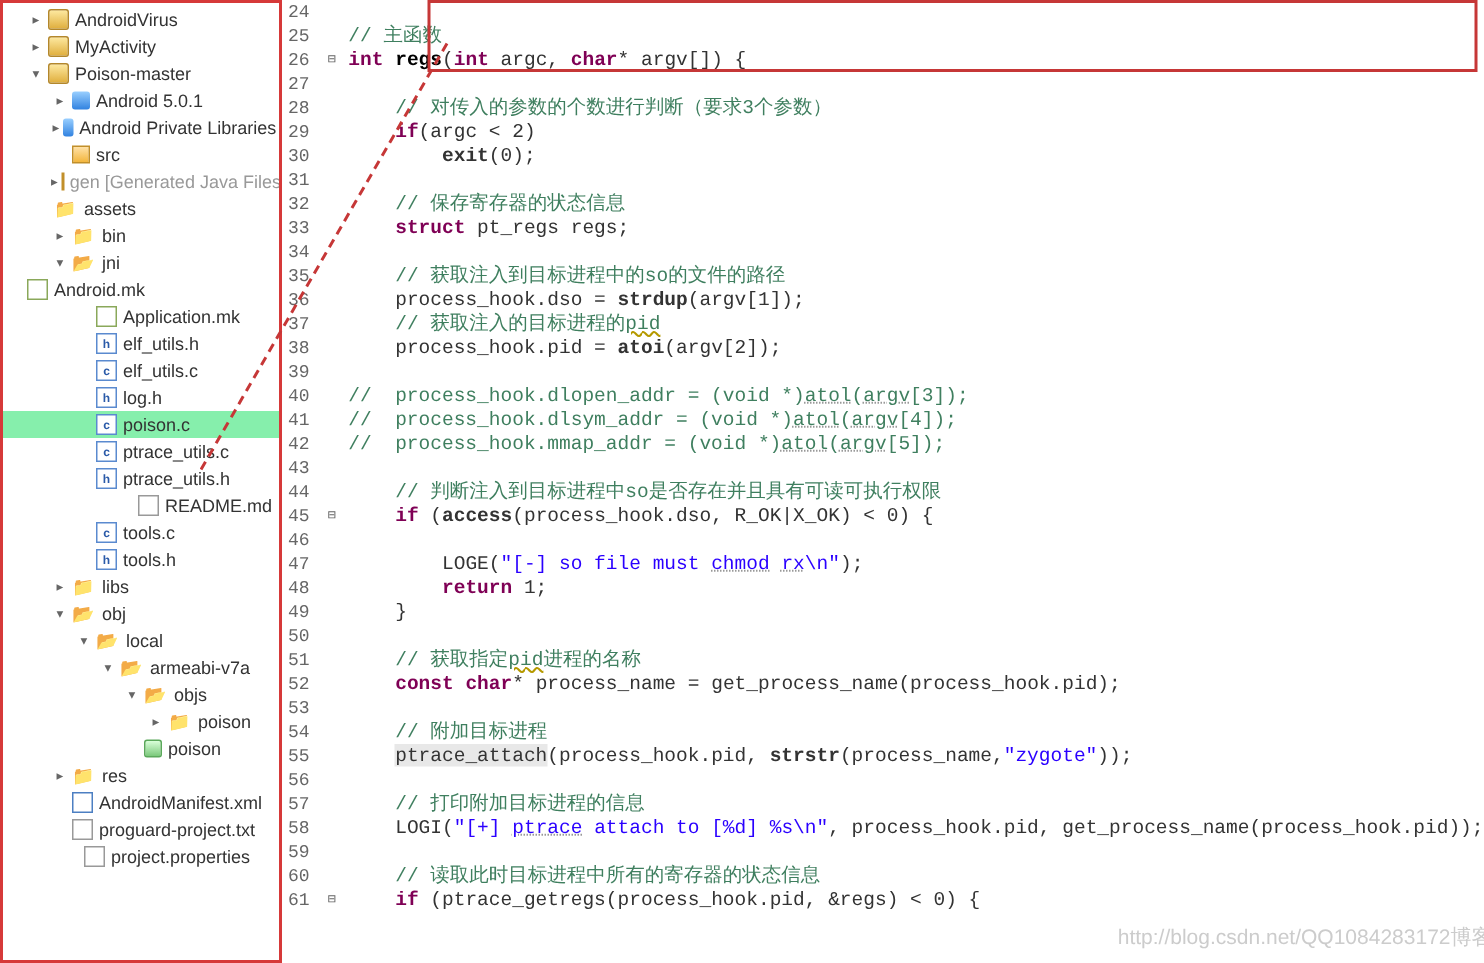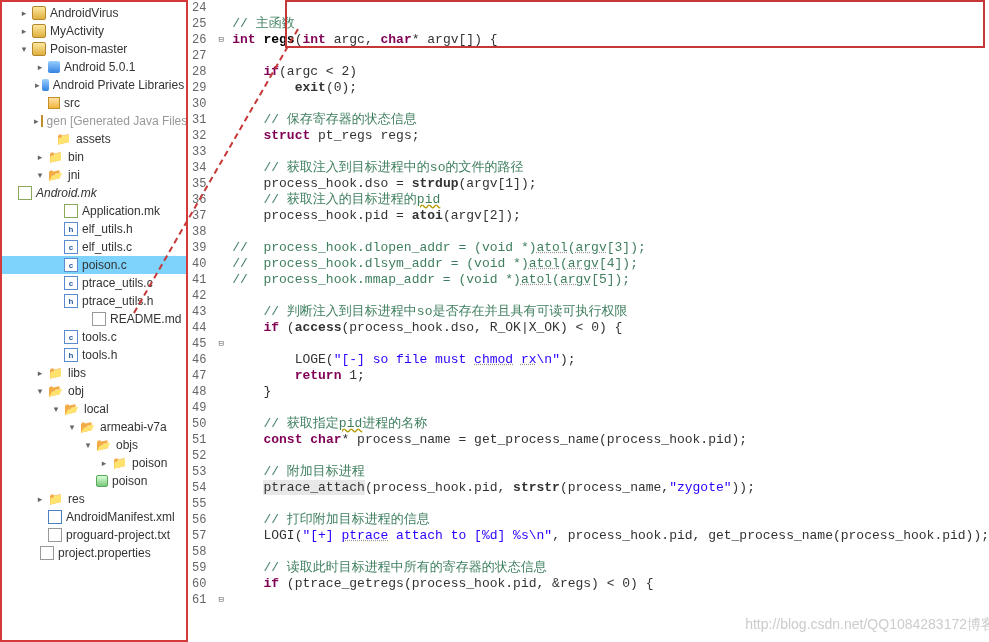--- a/index.html
+++ b/index.html
@@ -23,21 +23,21 @@
       background: #fff;
     }
     .tree-item {
       display: flex;
       align-items: center;
       height: 18px;
       padding: 0 2px;
       white-space: nowrap;
       cursor: default;
     }
-    .tree-item.selected { background: #7dd3fc; }
+    .tree-item.selected { background: #86efac; }
     .expander {
       width: 12px;
       height: 12px;
       display: inline-flex;
       align-items: center;
       justify-content: center;
       font-size: 9px;
       color: #666;
       cursor: pointer;
     }
@@ -171,54 +171,59 @@
     <div class="tree-item" style="padding-left: 32px;">
       <span class="expander blank"></span>
       <span class="tree-icon pkg-icon"></span>
       <span class="tree-label">src</span>
     </div>
     <div class="tree-item" style="padding-left: 32px;">
       <span class="expander">▸</span>
       <span class="tree-icon pkg-icon"></span>
       <span class="tree-label gray">gen [Generated Java Files]</span>
     </div>
-    <div class="tree-item" style="padding-left: 40px;">
+    <div class="tree-item" style="padding-left: 20px;">
       <span class="expander blank"></span>
       <span class="tree-icon folder-icon"></span>
       <span class="tree-label">assets</span>
     </div>
     <div class="tree-item" style="padding-left: 32px;">
       <span class="expander">▸</span>
       <span class="tree-icon folder-icon"></span>
       <span class="tree-label">bin</span>
     </div>
     <div class="tree-item" style="padding-left: 32px;">
       <span class="expander">▾</span>
       <span class="tree-icon folder-open-icon"></span>
       <span class="tree-label">jni</span>
     </div>
-    <div class="tree-item" style=" font-style: italic;">
+    <div class="tree-item" style="">
       <span class="expander blank"></span>
       <span class="tree-icon mk-file-icon"></span>
       <span class="tree-label">Android.mk</span>
     </div>
     <div class="tree-item" style="padding-left: 48px;">
       <span class="expander blank"></span>
       <span class="tree-icon mk-file-icon"></span>
       <span class="tree-label">Application.mk</span>
     </div>
     <div class="tree-item" style="padding-left: 48px;">
       <span class="expander blank"></span>
       <span class="tree-icon h-file-icon"></span>
       <span class="tree-label">elf_utils.h</span>
     </div>
     <div class="tree-item" style="padding-left: 48px;">
       <span class="expander blank"></span>
       <span class="tree-icon c-file-icon"></span>
       <span class="tree-label">elf_utils.c</span>
+    </div>
+    <div class="tree-item" style="padding-left: 48px;">
+      <span class="expander blank"></span>
+      <span class="tree-icon h-file-icon"></span>
+      <span class="tree-label">log.h</span>
     </div>
     <div class="tree-item selected" style="padding-left: 48px;">
       <span class="expander blank"></span>
       <span class="tree-icon c-file-icon"></span>
       <span class="tree-label">poison.c</span>
     </div>
     <div class="tree-item" style="padding-left: 48px;">
       <span class="expander blank"></span>
       <span class="tree-icon c-file-icon"></span>
       <span class="tree-label">ptrace_utils.c</span>
@@ -286,21 +291,21 @@
     <div class="tree-item" style="padding-left: 32px;">
       <span class="expander blank"></span>
       <span class="tree-icon xml-file-icon"></span>
       <span class="tree-label">AndroidManifest.xml</span>
     </div>
     <div class="tree-item" style="padding-left: 32px;">
       <span class="expander blank"></span>
       <span class="tree-icon txt-file-icon"></span>
       <span class="tree-label">proguard-project.txt</span>
     </div>
-    <div class="tree-item" style="padding-left: 24px;">
+    <div class="tree-item" style="padding-left: 40px;">
       <span class="expander blank"></span>
       <span class="tree-icon txt-file-icon"></span>
       <span class="tree-label">project.properties</span>
     </div>
   </div>
 
 <div class="editor">
   <div class="gutter-area" id="gutter">
       <div class="gutter-line">
         <span class="ln">24</span>
@@ -453,20 +458,21 @@
       <div class="gutter-line">
         <span class="ln">61</span>
         <span class="gutter-folder" style="font-size: 9px;">⊟</span>
       </div>
     </div>
   <div class="code-area" id="code">
       <div class="code-line"></div>
       <div class="code-line"><span class="comment">// 主函数</span></div>
       <div class="code-line"><span class="kw">int</span><span> </span><span class="func" style="font-weight: bold;">regs</span><span>(</span><span class="kw">int</span><span> argc, </span><span class="kw">char</span><span>* argv[]) {</span></div>
       <div class="code-line"></div>
+      <div class="code-line">    <span class="comment">// 对传入的参数的个数进行判断（要求3个参数）</span></div>
       <div class="code-line">    <span class="kw">if</span><span>(argc &lt; 2)</span></div>
       <div class="code-line">        <span style="font-weight: bold;">exit</span><span>(0);</span></div>
       <div class="code-line"></div>
       <div class="code-line">    <span class="comment">// 保存寄存器的状态信息</span></div>
       <div class="code-line">    <span class="kw">struct</span><span> pt_regs regs;</span></div>
       <div class="code-line"></div>
       <div class="code-line">    <span class="comment">// 获取注入到目标进程中的so的文件的路径</span></div>
       <div class="code-line">    <span>process_hook.dso = </span><span style="font-weight: bold;">strdup</span><span>(argv[1]);</span></div>
       <div class="code-line">    <span class="comment">// 获取注入的目标进程的</span><span class="comment underline-err">pid</span></div>
       <div class="code-line">    <span>process_hook.pid = </span><span style="font-weight: bold;">atoi</span><span>(argv[2]);</span></div>

